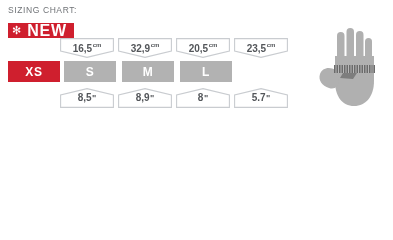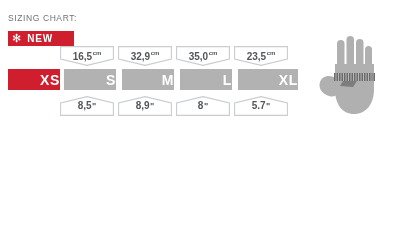--- a/index.html
+++ b/index.html
@@ -3,40 +3,40 @@
 <meta charset="utf-8">
 <style>
   html,body{margin:0;padding:0;}
   body{
     width:393px;height:117px;
     background:#ffffff;
     font-family:"Liberation Sans", sans-serif;
     overflow:hidden;
     position:relative;
   }
-  #chart-root{position:absolute;left:0;top:8px;width:393px;height:117px;}
+  #chart-root{position:absolute;left:0;top:0;width:393px;height:117px;}
 
   .title{
     position:absolute;left:8px;top:5px;
     font-size:8.5px;letter-spacing:.6px;
     color:#6f7276;font-weight:400;
   }
 
   .new-badge{
     position:absolute;left:8px;top:23px;
     width:66px;height:15px;
     background:#cf1f2e;
     display:flex;align-items:center;
   }
   .new-badge .star{
     color:#ffffff;font-size:11px;line-height:1;
     margin-left:4px;margin-top:-1px;
   }
   .new-badge .new-label{
-    color:#ffffff;font-size:10px;font-weight:bold;
+    color:#ffffff;font-size:16px;font-weight:bold;
     letter-spacing:.8px;margin-left:6px;
   }
 
   
   .tag-row{position:absolute;left:0;width:310px;height:22px;}
   .tag-row.cm{top:38px;}
   .tag-row.inch{top:88px;}
 
   .tag{
     position:absolute;
@@ -57,22 +57,22 @@
   .tag svg{position:absolute;left:0;top:0;width:54px;height:20px;}
   .tag .txt{position:relative;z-index:2;line-height:1;}
 
   
   .size-row{
     position:absolute;left:8px;top:61px;
     width:294px;height:21px;
   }
   .size-cell{
     position:absolute;top:0;height:21px;
-    display:flex;align-items:center;justify-content:flex-end;
-    color:#ffffff;font-size:14px;font-weight:bold;letter-spacing:.7px;
+    display:flex;align-items:center;justify-content:center;
+    color:#ffffff;font-size:12px;font-weight:bold;letter-spacing:.7px;
   }
   .size-cell.grey{background:#b2b2b2;}
   .size-cell.red{background:#cf1f2e;}
 
   .hand{position:absolute;left:313px;top:26px;width:74px;height:88px;}
 </style>
 </head>
 <body>
 
 <div id="chart-root">
@@ -94,21 +94,21 @@
     <div class="tag" style="left:118px">
       <svg viewBox="0 0 54 20" preserveAspectRatio="none">
         <polygon points="0.6,0.6 53.4,0.6 53.4,13 27,19.4 0.6,13" fill="#ffffff" stroke="#c9ccd0" stroke-width="1.1"></polygon>
       </svg>
       <span class="txt"><span class="val">32,9</span><sup>cm</sup></span>
     </div>
     <div class="tag" style="left:176px">
       <svg viewBox="0 0 54 20" preserveAspectRatio="none">
         <polygon points="0.6,0.6 53.4,0.6 53.4,13 27,19.4 0.6,13" fill="#ffffff" stroke="#c9ccd0" stroke-width="1.1"></polygon>
       </svg>
-      <span class="txt"><span class="val">35,0</span><sup>cm</sup></span>
+      <span class="txt"><span class="val">20,5</span><sup>cm</sup></span>
     </div>
     <div class="tag" style="left:234px">
       <svg viewBox="0 0 54 20" preserveAspectRatio="none">
         <polygon points="0.6,0.6 53.4,0.6 53.4,13 27,19.4 0.6,13" fill="#ffffff" stroke="#c9ccd0" stroke-width="1.1"></polygon>
       </svg>
       <span class="txt"><span class="val">23,5</span><sup>cm</sup></span>
     </div>
   </div>
 
   <div class="size-row">
@@ -116,23 +116,20 @@
       <span>XS</span>
     </div>
     <div class="size-cell grey" style="left:56px;width:52px">
       <span>S</span>
     </div>
     <div class="size-cell grey" style="left:114px;width:52px">
       <span>M</span>
     </div>
     <div class="size-cell grey" style="left:172px;width:52px">
       <span>L</span>
-    </div>
-    <div class="size-cell grey" style="left:230px;width:60px">
-      <span>XL</span>
     </div>
   </div>
 
   <div class="tag-row inch">
     <div class="tag" style="left:60px">
       <svg viewBox="0 0 54 20" preserveAspectRatio="none">
         <polygon points="27,0.6 53.4,7 53.4,19.4 0.6,19.4 0.6,7" fill="#ffffff" stroke="#c9ccd0" stroke-width="1.1"></polygon>
       </svg>
       <span class="txt"><span class="val">8,5</span><span class="inchmark">"</span></span>
     </div>

